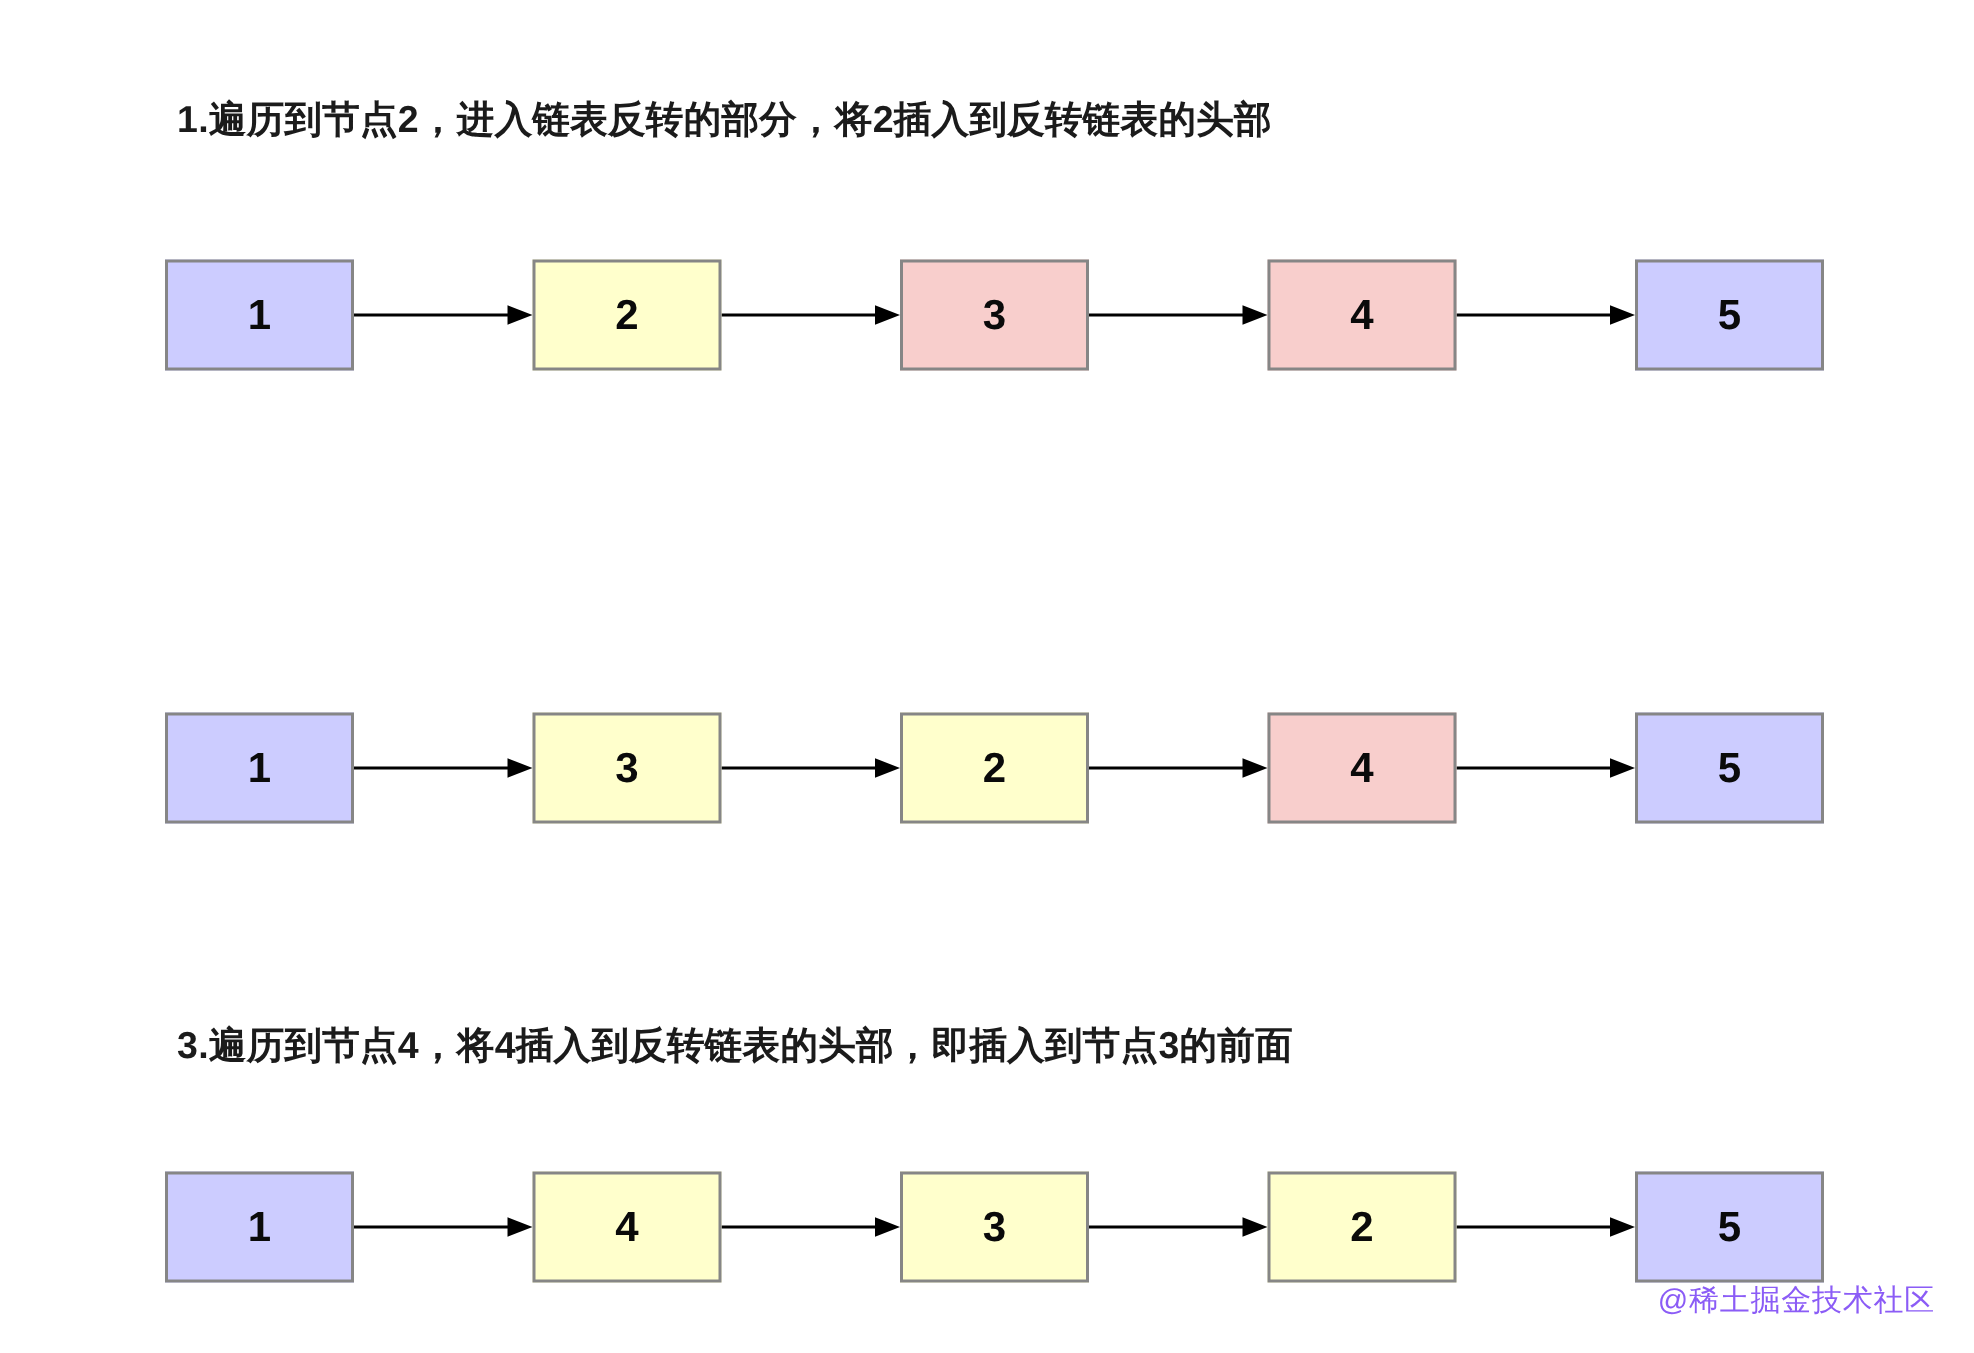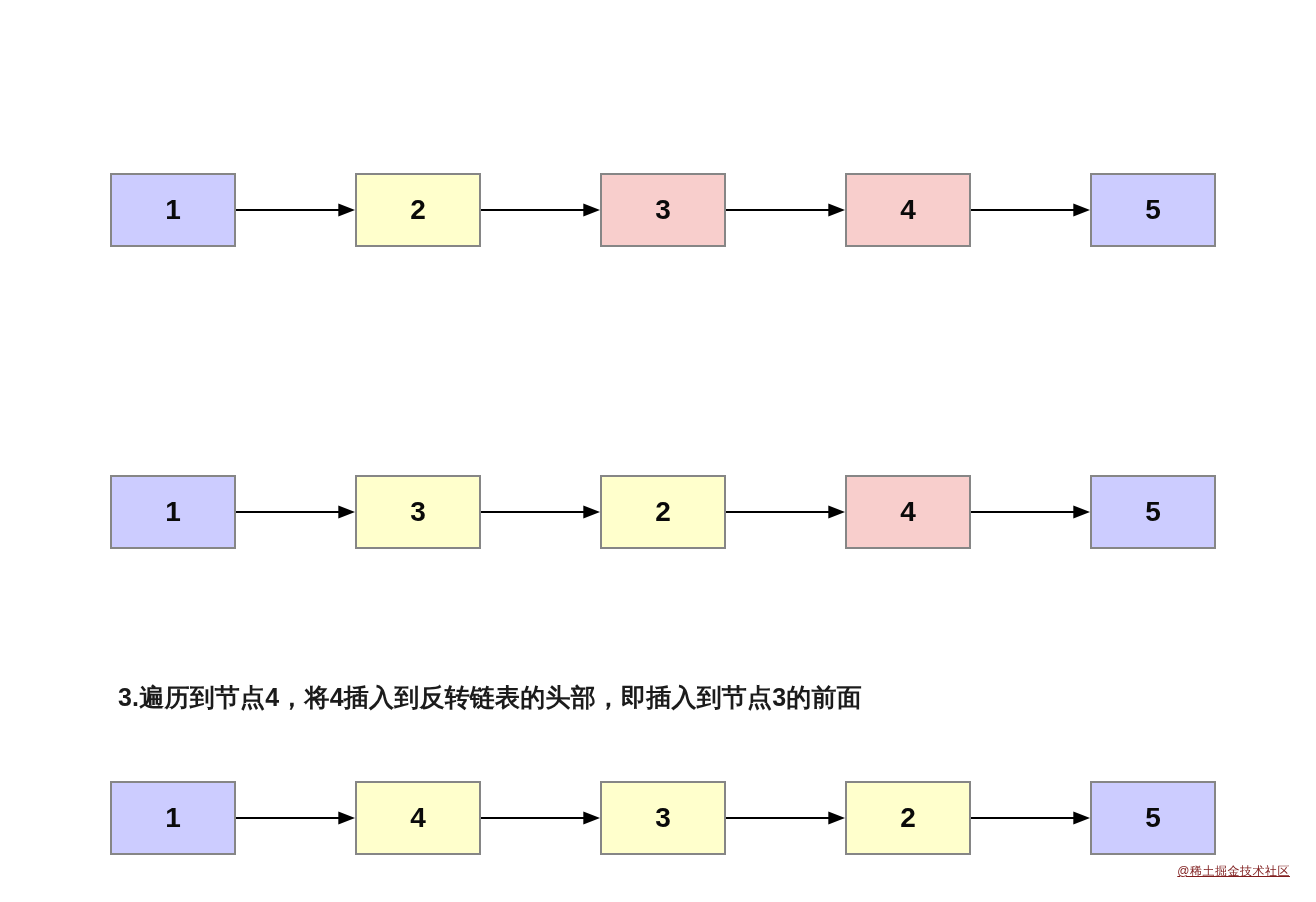--- a/index.html
+++ b/index.html
@@ -81,33 +81,33 @@
     top: 0;
     width: 100%;
     height: 20px;
     display: block;
   }
 
   .watermark {
     position: absolute;
     right: 26px;
     bottom: 22px;
-    font-size: 12px;
-    color: #7f1d1d;
+    font-size: 20px;
+    color: #8b5cf6;
     white-space: nowrap;
     letter-spacing: 0.5px;
-    text-decoration: underline;
   }
 </style>
 </head>
 <body>
 
 <div class="canvas">
 
   <div class="step" style="top:0;height:300px;">
+    <div class="step-title" style="top:68px;">1.遍历到节点2，进入链表反转的部分，将2插入到反转链表的头部</div>
     <div class="chain" style="top:172px;">
       <div class="node purple">
           <span>1</span>
         </div>
       <div class="arrow">
         <svg viewBox="0 0 100 20" preserveAspectRatio="none">
           <line x1="0" y1="10" x2="92" y2="10" stroke="#000000" stroke-width="2" vector-effect="non-scaling-stroke"></line>
           <polygon points="100,10 86,3.5 86,16.5" fill="#000000"></polygon>
         </svg>
       </div>

